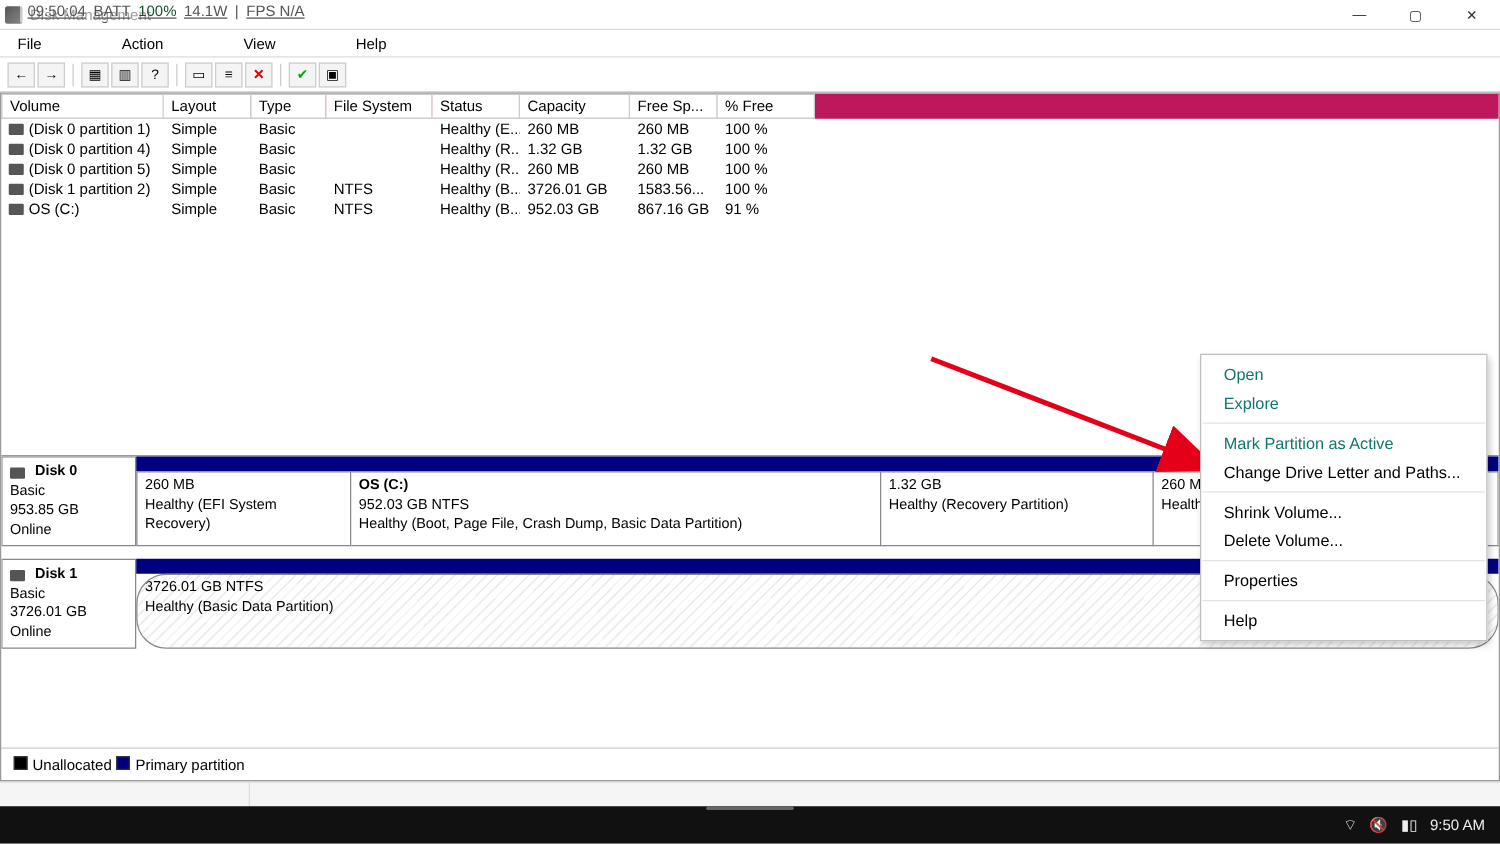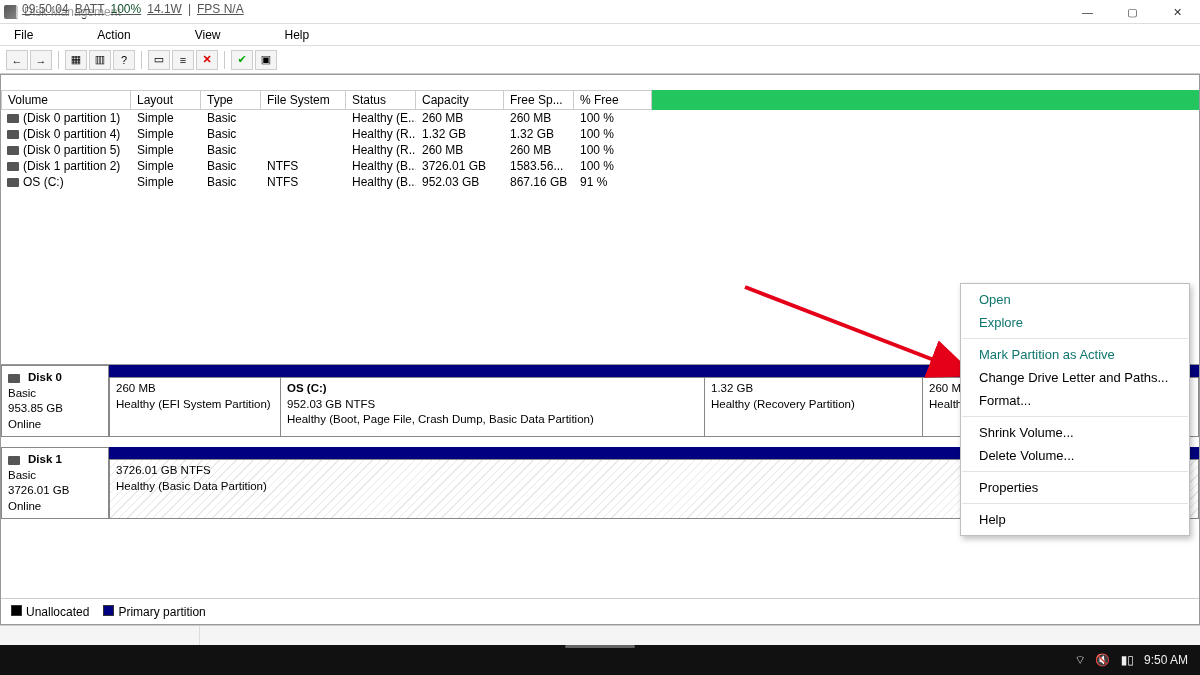--- a/index.html
+++ b/index.html
@@ -25,43 +25,43 @@
   
   .toolbar { height: 28px; display:flex; align-items:center; gap:2px; padding:0 6px; border-bottom:1px solid #ccc; }
   .toolbar .btn { width:22px; height:20px; border:1px solid #ccc; background:#f4f4f4; display:flex; align-items:center; justify-content:center; font-size:11px; }
   .toolbar .sep { width:1px; height:18px; background:#ccc; margin:0 4px; }
 
   
   .main { flex:1; display:flex; flex-direction:column; border:1px solid #999; margin:0; overflow:hidden; }
 
   
   .vol-list { height: 290px; overflow:auto; border-bottom:1px solid #999; }
-  .vol-header { display:flex; font-size:12px; background:#22c55e; position:sticky; top:0;margin-top:15px; }
+  .vol-header { display:flex; font-size:12px; background:#be185d; position:sticky; top:0; }
   .vol-header .col { padding:2px 6px; border:1px solid #ccc; border-left:none; background:#fff; font-weight:400; }
   .vol-header .col:first-child { border-left:1px solid #ccc; }
   .vol-row { display:flex; font-size:12px; }
   .vol-row .col { padding:1px 6px; white-space:nowrap; overflow:hidden; }
   .col-volume{width:130px} .col-layout{width:70px} .col-type{width:60px} .col-fs{width:85px} .col-status{width:70px} .col-cap{width:88px} .col-free{width:70px} .col-pfree{width:78px}
   .disk-icon { display:inline-block; width:12px; height:9px; background:#555; margin-right:4px; position:relative; top:1px; border-radius:1px; }
 
   
   .graphical { flex:1; overflow:auto; display:flex; flex-direction:column; gap:10px; padding:0; }
   .disk-row { display:flex; border:none; margin:0; }
   .disk-label { width:108px; border:1px solid #888; padding:4px 6px; font-size:11.5px; line-height:1.35; }
   .disk-label .dname { display:flex; align-items:center; gap:4px; font-weight:400; }
   .partitions { flex:1; display:flex; flex-direction:column; }
   .part-bar { height:12px; background:#000080; }
   .part-blocks { flex:1; display:flex; }
   .part-block { border:1px solid #888; border-left:none; padding:3px 6px; font-size:11.5px; line-height:1.35; overflow:hidden; }
   .part-block:first-child { border-left:1px solid #888; }
   .part-block .pname { font-weight:700; }
-  .part-hatch { background: repeating-linear-gradient(135deg,#fff,#fff 5px,#e8e8e8 5px,#e8e8e8 6px); }
-
-  
-  .legend { height:26px; border-top:1px solid #ccc; display:flex; align-items:center; gap:14px; padding:0 10px; font-size:12px; }
+  .part-hatch { background: repeating-linear-gradient(135deg,#fff,#fff 5px,#e8e8e8 5px,#e8e8e8 6px); border-radius: 24px; }
+
+  
+  .legend { height:26px; border-top:1px solid #ccc; display:flex; align-items:center; gap:4px; padding:0 10px; font-size:12px; }
   .legend .sw { width:11px; height:11px; display:inline-block; margin-right:4px; border:1px solid #333; }
   .sw-unalloc{ background:#000; } .sw-primary{ background:#000080; }
 
   
   .statusbar { height:20px; border-top:1px solid #ccc; background:#f5f5f5; display:flex; }
   .statusbar .cell{ border-right:1px solid #ddd; width:200px; }
 
   
   .context-menu { position:absolute; top:283px; right:10px; width:230px; background:#fff;
     border:1px solid #bfbfbf; box-shadow:2px 3px 6px rgba(0,0,0,0.25); padding:4px 0; z-index:200; }
@@ -199,21 +199,21 @@
           </div>
           <div>Basic</div>
           <div>953.85 GB</div>
           <div>Online</div>
         </div>
         <div class="partitions">
           <div class="part-bar"></div>
           <div class="part-blocks">
             <div class="part-block" style="width: 172px;">
               <div>260 MB</div>
-              <div>Healthy (EFI System Partition)</div>
+              <div>Healthy (EFI System Recovery)</div>
             </div>
             <div class="part-block" style="width: 424px;">
               <div class="pname">OS  (C:)</div>
               <div>952.03 GB NTFS</div>
               <div>Healthy (Boot, Page File, Crash Dump, Basic Data Partition)</div>
             </div>
             <div class="part-block" style="width: 218px;">
               <div>1.32 GB</div>
               <div>Healthy (Recovery Partition)</div>
             </div>
@@ -266,21 +266,20 @@
     <span>9:50 AM</span>
   </div>
 </div>
 
 <div class="context-menu" id="ctx">
     <div class="item disabled">Open</div>
     <div class="item disabled">Explore</div>
     <div class="sep"></div>
     <div class="item disabled">Mark Partition as Active</div>
     <div class="item">Change Drive Letter and Paths...</div>
-    <div class="item">Format...</div>
     <div class="sep"></div>
     <div class="item">Shrink Volume...</div>
     <div class="item">Delete Volume...</div>
     <div class="sep"></div>
     <div class="item">Properties</div>
     <div class="sep"></div>
     <div class="item">Help</div>
   </div>
 
 <svg class="arrow" width="250" height="120">

